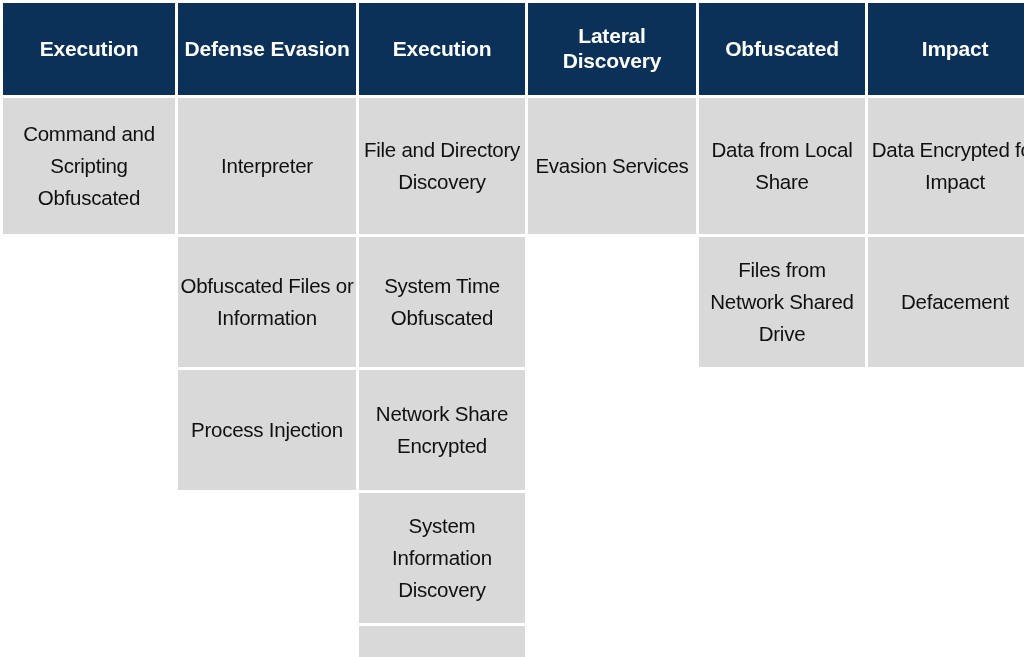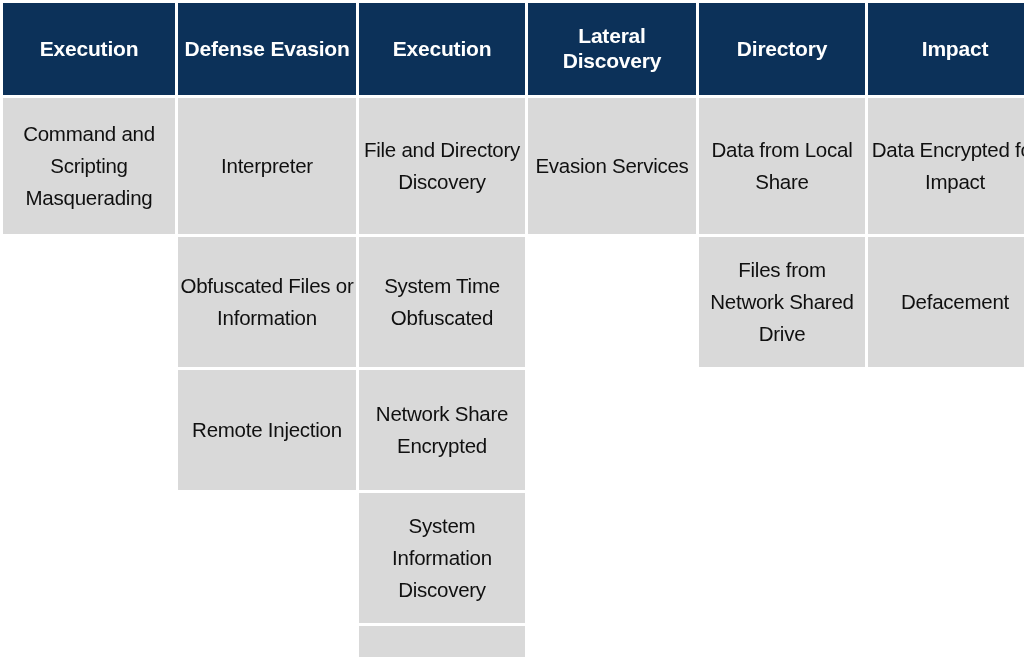--- a/index.html
+++ b/index.html
@@ -90,47 +90,47 @@
       <col class="c3">
         <col class="c4">
         <col class="c5">
     </colgroup>
     <thead>
       <tr>
         <th class="header-cell">Execution</th>
         <th class="header-cell">Defense Evasion</th>
         <th class="header-cell">Execution</th>
         <th class="header-cell">Lateral Discovery</th>
-        <th class="header-cell">Directory</th>
+        <th class="header-cell">Obfuscated</th>
         <th class="header-cell">Impact</th>
       </tr>
     </thead>
     <tbody>
 
       <tr>
-        <td class="tech-cell r1">Command and Scripting Masquerading</td>
+        <td class="tech-cell r1">Command and Scripting Obfuscated</td>
         <td class="tech-cell r1">Interpreter</td>
         <td class="tech-cell r1">File and Directory Discovery</td>
         <td class="tech-cell r1">Evasion Services</td>
         <td class="tech-cell r1">Data from Local Share</td>
         <td class="tech-cell r1">Data Encrypted for Impact</td>
       </tr>
 
       <tr>
         <td class="empty-cell r2"></td>
         <td class="tech-cell r2">Obfuscated Files or Information</td>
         <td class="tech-cell r2">System Time Obfuscated</td>
         <td class="empty-cell r2"></td>
         <td class="tech-cell r2">Files from Network Shared Drive</td>
         <td class="tech-cell r2">Defacement</td>
       </tr>
 
       <tr>
         <td class="empty-cell r3"></td>
-        <td class="tech-cell r3">Remote Injection</td>
+        <td class="tech-cell r3">Process Injection</td>
         <td class="tech-cell r3">Network Share Encrypted</td>
         <td class="empty-cell r3"></td>
         <td class="empty-cell r3"></td>
         <td class="empty-cell r3"></td>
       </tr>
 
       <tr>
         <td class="empty-cell r4"></td>
         <td class="empty-cell r4"></td>
         <td class="tech-cell r4">System Information Discovery</td>

